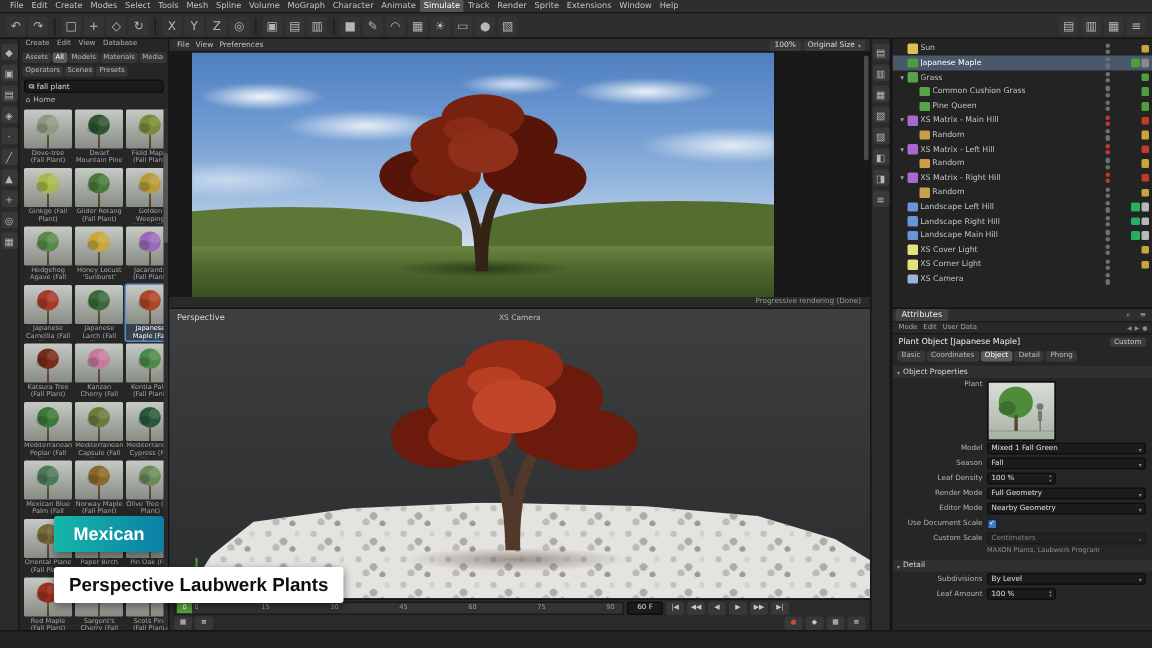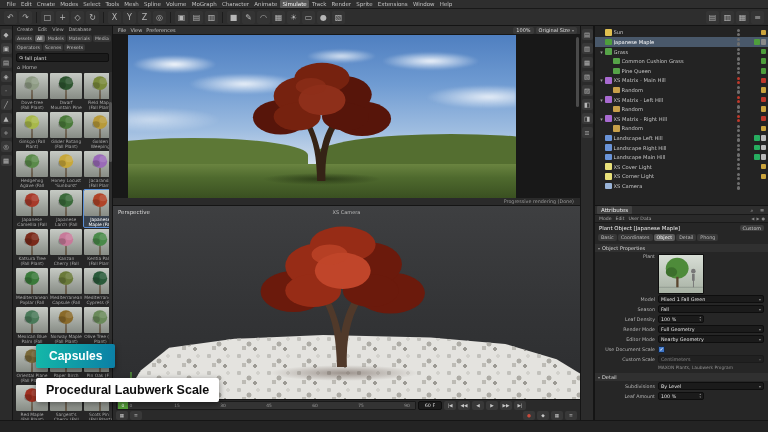--- a/index.html
+++ b/index.html
@@ -1038,14 +1038,14 @@
         <span class="tl-btn" style="color: rgb(200, 75, 60);">●</span>
         <span class="tl-btn">◆</span>
         <span class="tl-btn">▦</span>
         <span class="tl-btn">≡</span>
       </span>
   </div>
 </div>
 
 <div id="statusbar"></div>
 
-<div id="badge-capsules">Capsules</div>
-<div id="badge-title">Procedural Laubwerk Scale</div>
+<div id="badge-capsules">Mexican</div>
+<div id="badge-title">Perspective Laubwerk Plants</div>
 
 </body></html>

